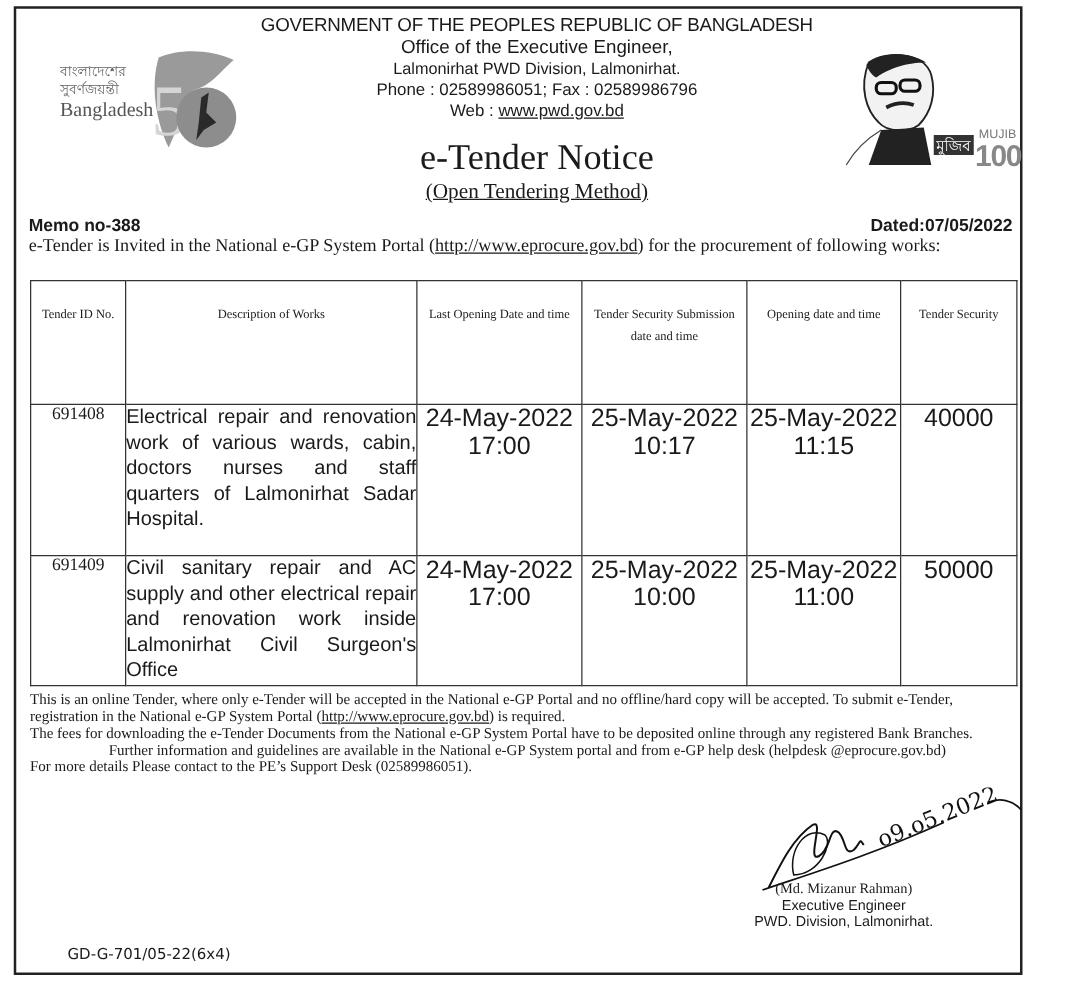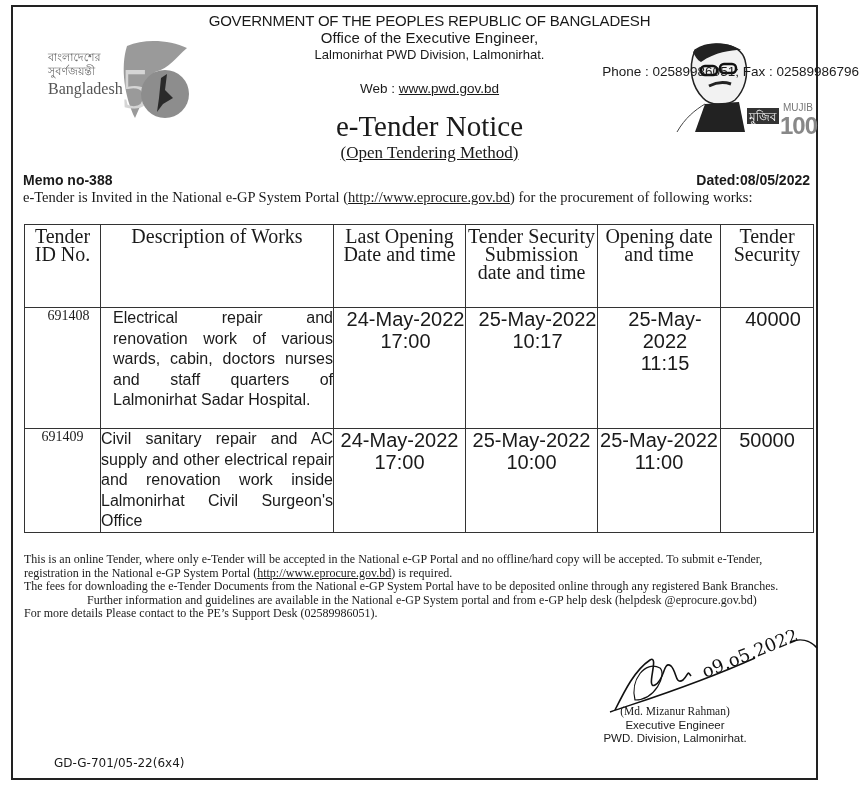--- a/index.html
+++ b/index.html
@@ -7,21 +7,21 @@
     .frame { position: absolute; left: 11px; top: 5px; width: 803px; height: 771px; border: 2px solid #222; box-sizing: content-box; }
     .abs { position: absolute; }
     .sans { font-family: "Liberation Sans", sans-serif; }
     .serif { font-family: "Liberation Serif", serif; }
 
     
     .hdr { left: 0; width: 859px; text-align: center; }
     .h-gov { top: 12px; font-size: 15px; letter-spacing: -0.2px; }
     .h-office { top: 29px; font-size: 15px; }
     .h-div { top: 47px; font-size: 13px; }
-    .h-phone { top: 64px; font-size: 13.5px; text-align: right; }
+    .h-phone { top: 64px; font-size: 13.5px; }
     .h-web { top: 81px; font-size: 13.5px; }
     .h-web u { text-decoration: underline; }
     .h-title { top: 110px; font-size: 29px; }
     .h-sub { top: 143px; font-size: 17px; text-decoration: underline; }
 
     
     .logo50 { left: 20px; top: 36px; width: 170px; height: 90px; }
     .logo50 .bn1, .logo50 .bn2 { position: absolute; left: 28px; font-size: 11px; color: #666; font-family: "DejaVu Sans", sans-serif; }
     .logo50 .bn1 { top: 13px; }
     .logo50 .bn2 { top: 27px; }
@@ -35,31 +35,31 @@
 
     
     .memo { left: 23px; top: 172px; font-size: 14px; font-weight: bold; }
     .dated { left: 680px; top: 172px; font-size: 14px; font-weight: bold; width: 130px; text-align: right; }
     .intro { left: 23px; top: 189px; width: 790px; font-size: 14.5px; line-height: 16.5px; }
     .intro u { text-decoration: underline; }
 
     
     table.tender { position: absolute; left: 24px; top: 224px; border-collapse: collapse; table-layout: fixed; }
     table.tender td, table.tender th { border: 1.5px solid #333; vertical-align: top; padding: 0; }
-    table.tender th { font-family: "Liberation Serif", serif; font-weight: normal; font-size: 20px; line-height: 18px; text-align: center; height: 80px; padding-top: 2px; }
+    table.tender th { font-family: "Liberation Serif", serif; font-weight: normal; font-size: 10px; line-height: 18px; text-align: center; height: 80px; padding-top: 18px; }
     .c-id { width: 76px; }
     .c-desc { width: 233px; }
     .c-sell { width: 132px; }
     .c-sub { width: 132px; }
     .c-open { width: 123px; }
     .c-sec { width: 93px; }
     td.id { font-family: "Liberation Serif", serif; font-size: 14px; text-align: center; padding-top: 2px; }
     td.desc { font-family: "Liberation Sans", sans-serif; font-size: 16px; line-height: 20.5px; text-align: justify; padding: 1px 8px 0 8px; }
     td.dt { font-family: "Liberation Sans", sans-serif; font-size: 20px; line-height: 22px; text-align: center; padding-top: 1px; }
-    tr.r1 td { height: 120px; padding-left: 12px; }
+    tr.r1 td { height: 120px; }
     tr.r2 td { height: 100px; }
 
     
     .notes { left: 24px; top: 553px; width: 795px; font-family: "Liberation Serif", serif; font-size: 12px; line-height: 13.6px; }
     .notes p { margin: 0; }
     .notes u { text-decoration: underline; }
     .notes .indent { padding-left: 63px; }
 
     
     .sig { left: 560px; top: 705px; width: 230px; text-align: center; font-size: 11.5px; line-height: 13.6px; }
@@ -106,21 +106,21 @@
 <div class="abs hdr h-office sans">Office of the Executive Engineer,</div>
 <div class="abs hdr h-div sans">Lalmonirhat PWD Division, Lalmonirhat.</div>
 <div class="abs hdr h-phone sans">Phone : 02589986051; Fax : 02589986796</div>
 <div class="abs hdr h-web sans">
   <span>Web : </span><u>www.pwd.gov.bd</u>
 </div>
 <div class="abs hdr h-title serif">e-Tender Notice</div>
 <div class="abs hdr h-sub serif">(Open Tendering Method)</div>
 
 <div class="abs memo sans">Memo no-388</div>
-<div class="abs dated sans">Dated:08/05/2022</div>
+<div class="abs dated sans">Dated:07/05/2022</div>
 <div class="abs intro serif">
   <span>e-Tender is Invited in the National e-GP System Portal (</span><u>http://www.eprocure.gov.bd</u><span>) for the procurement of following works:</span>
 </div>
 
 <table class="tender">
   <colgroup>
     <col class="c-id">
       <col class="c-desc">
       <col class="c-sell">
       <col class="c-sub">

